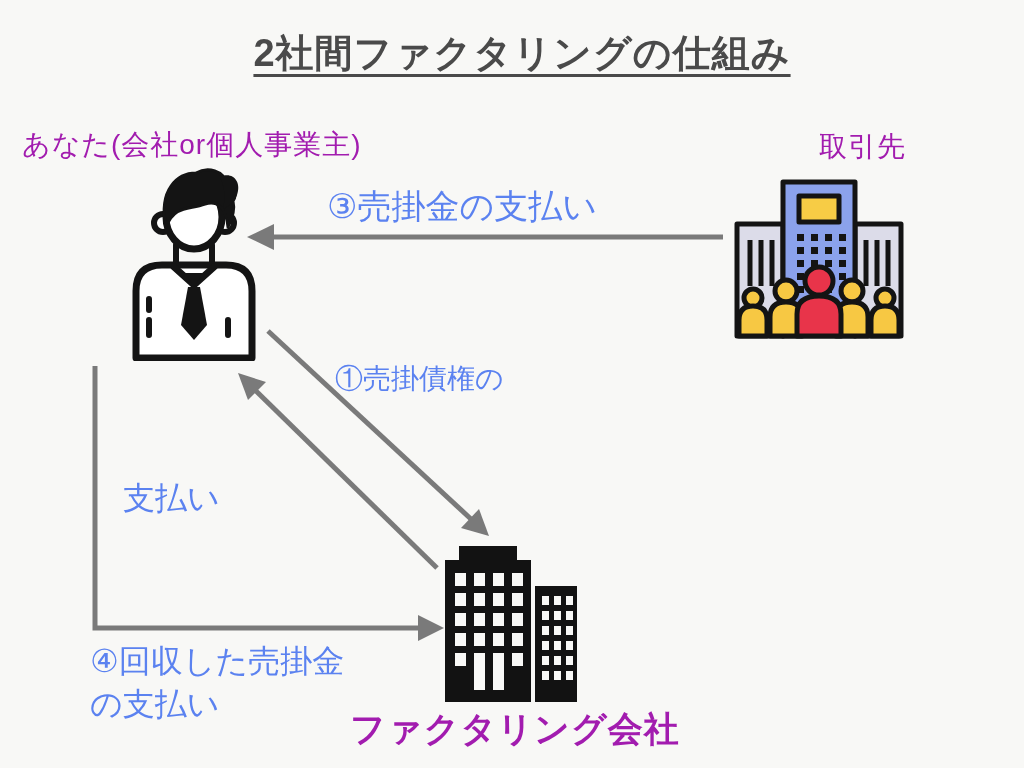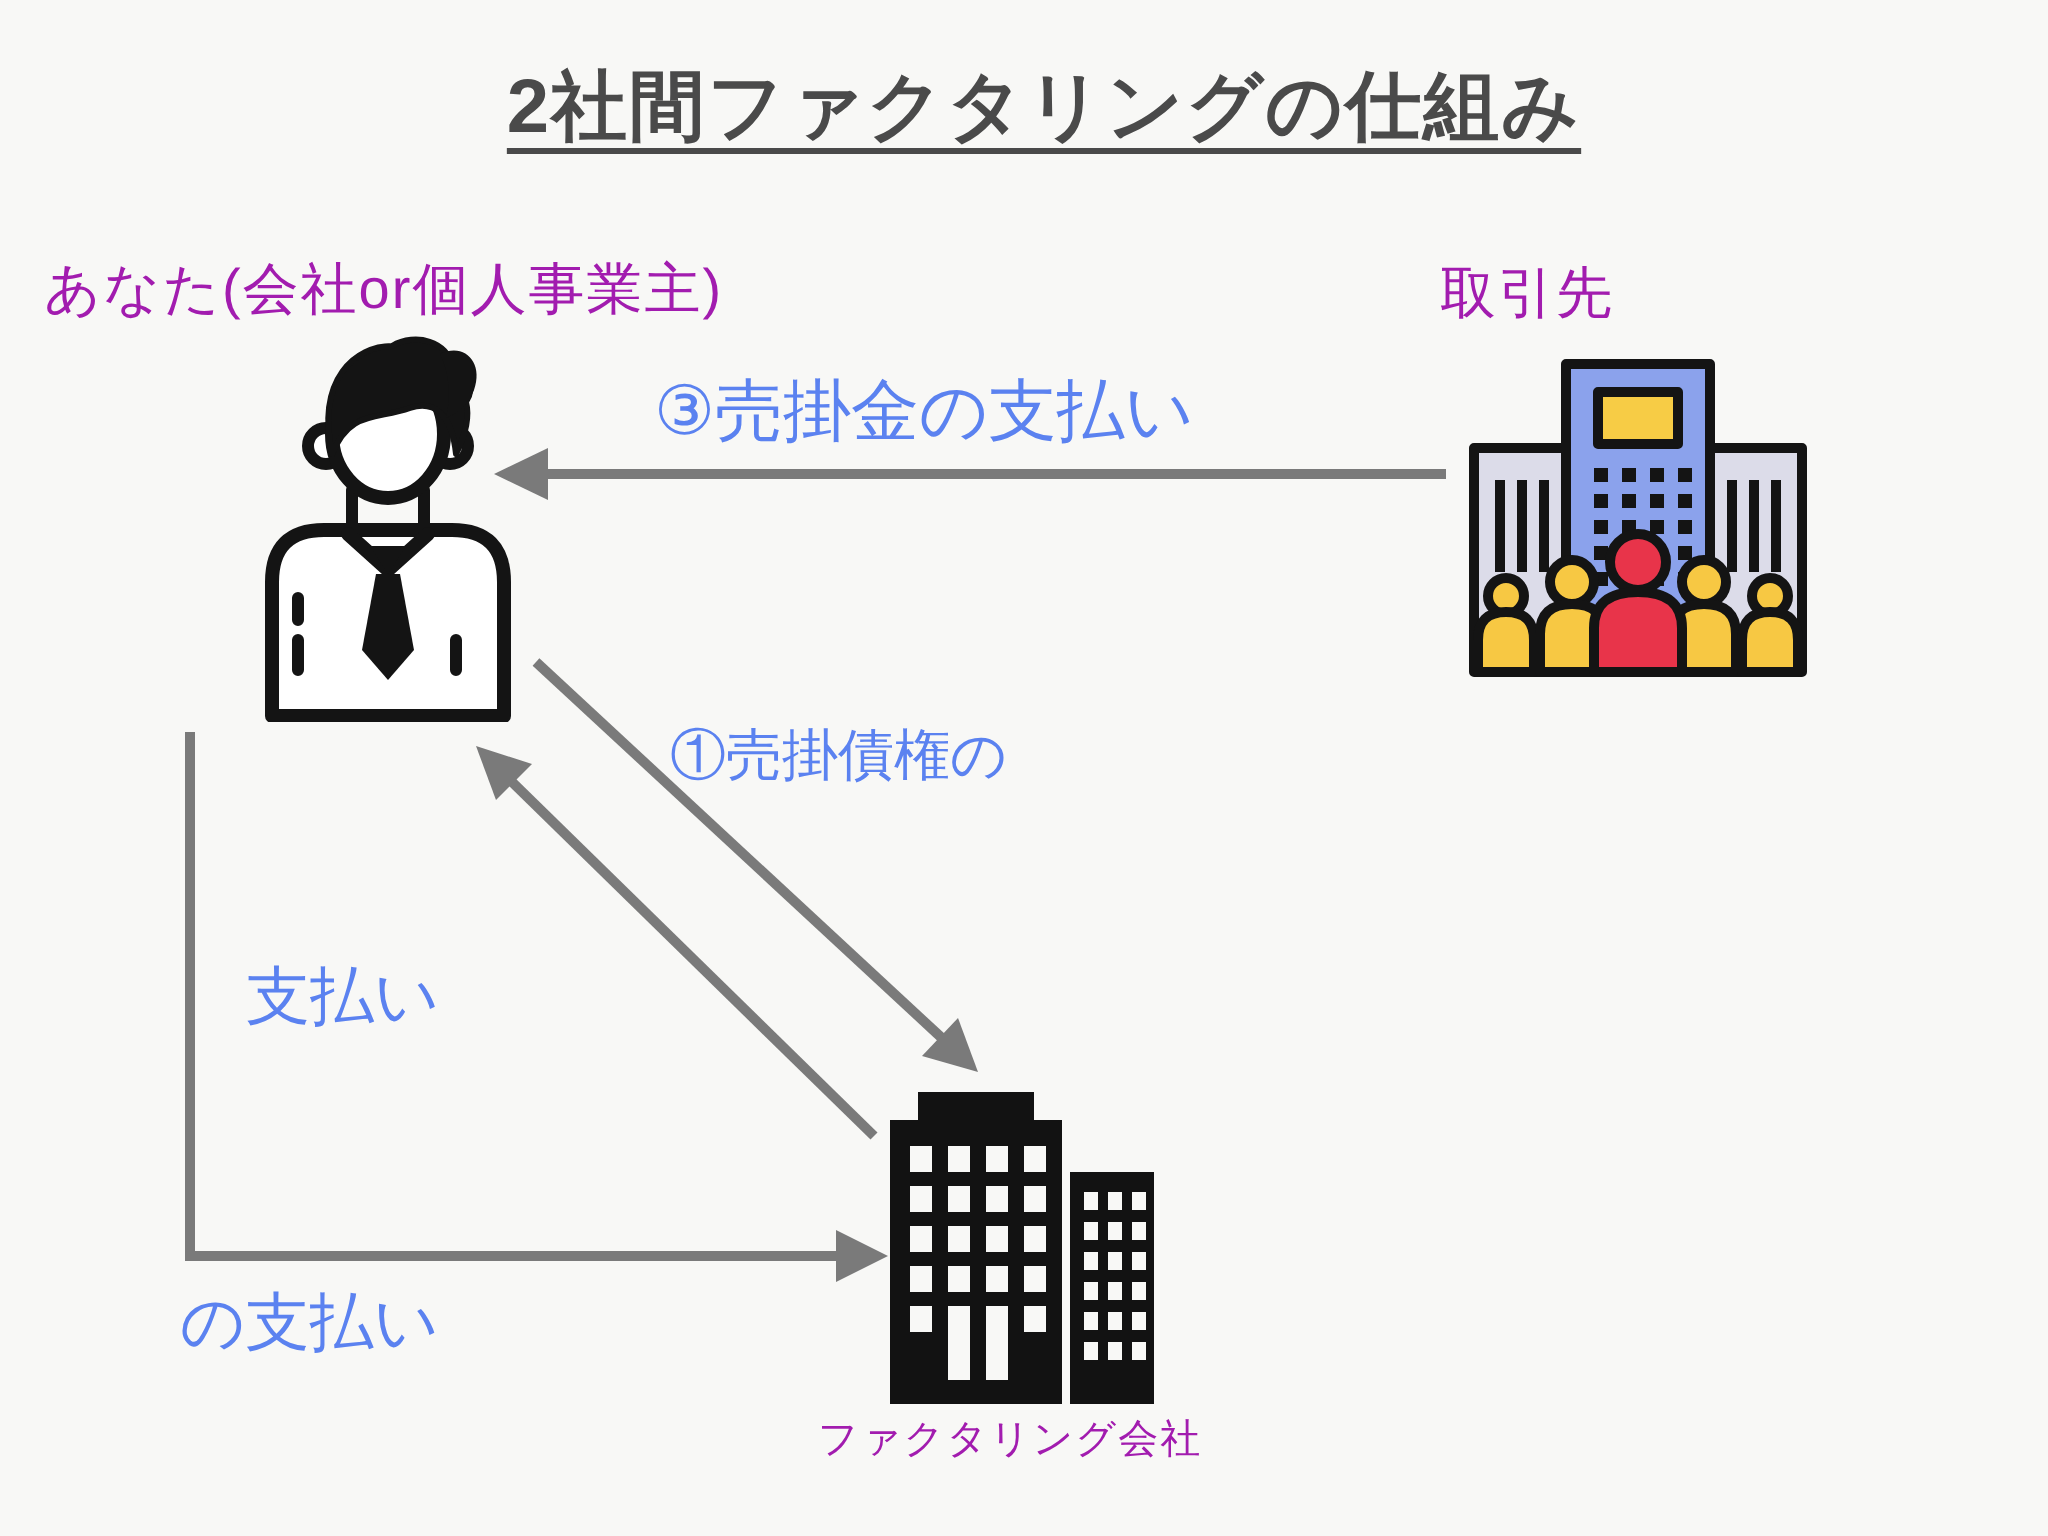--- a/index.html
+++ b/index.html
@@ -17,22 +17,22 @@
     color:#4a4a4a;
     text-decoration:underline;
     text-decoration-thickness:3px;
     text-underline-offset:8px;
     padding-left:20px;
   }
   .actor-label{
     position:absolute;color:#a21caf;font-size:28px;letter-spacing:1px;white-space:nowrap;
   }
   .you-label{left:22px;top:126px;}
-  .client-label{left:720px;top:128px;width:160px;text-align:left;}
-  .factoring-label{left:350px;top:706px;width:310px;text-align:center;font-size:20px;}
+  .client-label{left:746px;top:128px;width:160px;text-align:right;}
+  .factoring-label{left:350px;top:706px;width:310px;text-align:center;font-size:35px;font-weight:bold;}
   .flow-label{
     position:absolute;color:#5b82f0;text-align:left;line-height:1.35;white-space:nowrap;
   }
   .flow-label span{display:block;}
   .f3-label{left:327px;top:184px;width:330px;font-size:34px;}
   .f1-label{left:335px;top:360px;width:240px;font-size:28px;font-family:Liberation Serif, serif;}
   .f2-label{left:123px;top:477px;width:245px;font-size:32px;}
   .f4-label{left:90px;top:640px;width:340px;font-size:32px;}
   .arrows{position:absolute;left:0;top:0;}
   .icon{position:absolute;}
@@ -204,16 +204,17 @@
   <div class="flow-label f3-label">
     <span>③売掛金の支払い</span>
   </div>
   <div class="flow-label f1-label">
     <span>①売掛債権の</span>
   </div>
   <div class="flow-label f2-label">
     <span>支払い</span>
   </div>
   <div class="flow-label f4-label">
+    <span>④回収した売掛金</span>
     <span>の支払い</span>
   </div>
 
 </div>
 
 </body></html>

